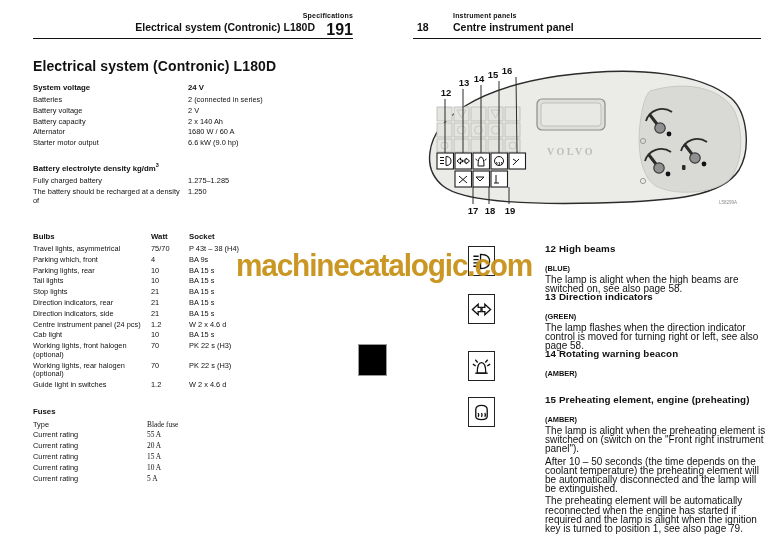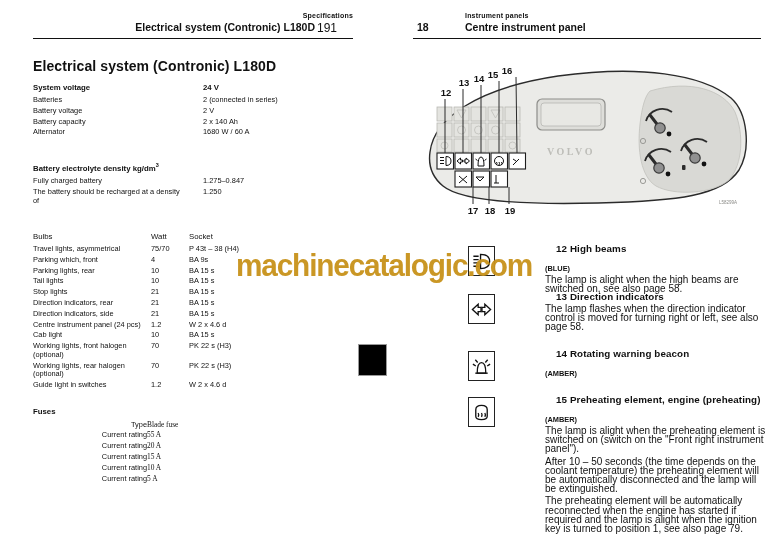--- a/index.html
+++ b/index.html
@@ -8,56 +8,56 @@
     font-family:"Liberation Sans","DejaVu Sans",sans-serif;color:#111;
     -webkit-font-smoothing:antialiased;
   }
   .abs{position:absolute;}
 
   
   .lp-header{left:33px;top:12px;width:320px;text-align:right;}
   .hdr-eyebrow{font-size:7px;font-weight:bold;letter-spacing:.2px;}
   .hdr-line2{margin-top:2px;font-size:10.5px;font-weight:bold;}
   .lp-header .hdr-line2{padding-right:38px;position:relative;}
-  .hdr-pagenum-left{position:absolute;right:16px;top:0;font-size:12px;font-weight:normal;}
+  .hdr-pagenum-left{position:absolute;right:0;top:0;font-size:16px;font-weight:bold;}
   .hdr-rule{position:absolute;background:#111;height:1.2px;}
   .lp-rule{left:33px;top:38px;width:320px;}
   .rp-rule{left:413px;top:38px;width:348px;}
   .rp-header{left:413px;top:12px;width:348px;}
   .rp-pagenum{position:absolute;left:4px;top:9px;font-size:10.5px;font-weight:bold;}
-  .rp-head-text{margin-left:52px;}
+  .rp-head-text{margin-left:40px;}
   .rp-head-text .hdr-eyebrow{text-align:left;}
   .rp-head-text .hdr-line2{text-align:left;}
 
   
   .doc-title{left:33px;top:58px;width:330px;font-size:14px;font-weight:bold;letter-spacing:.1px;}
   .spec-block{left:33px;width:322px;font-size:7.4px;line-height:8.6px;}
   .spec-row{display:flex;margin-bottom:2.2px;}
-  .spec-row .c1{width:154px;flex:none;padding-right:16px;}
+  .spec-row .c1{width:154px;flex:none;padding-right:1px;}
   .spec-row .c2{flex:1;}
   .spec-row.head{font-weight:bold;font-size:7.8px;margin-bottom:3.5px;}
   .sec-heading{font-weight:bold;font-size:7.8px;margin-bottom:4px;}
   .sec-heading sup{font-size:5.5px;}
   
   .b-row{display:flex;margin-bottom:2.2px;}
   .b-row .bc1{width:114px;flex:none;padding-right:4px;}
   .b-row .bc2{width:38px;flex:none;}
   .b-row .bc3{flex:1;}
-  .b-row.head{font-weight:normal;font-size:7.8px;margin-bottom:3.5px;}
+  .b-row.head{font-weight:bold;font-size:7.8px;margin-bottom:3.5px;}
   
   .f-row{display:flex;margin-bottom:2.2px;}
-  .f-row .fc1{width:114px;flex:none;text-align:right;}
+  .f-row .fc1{width:114px;flex:none;}
   .f-row .fc2{flex:1;font-family:Liberation Serif, serif;}
 
   .black-box{left:358px;top:344px;width:27px;height:30px;background:#000;border:1px solid #999;}
 
   
   .sections{left:545px;top:243px;width:222px;}
   .sect{position:absolute;left:0;width:222px;}
-  .sect h3{margin:0 0 2px 11px;font-size:9.8px;font-weight:bold;letter-spacing:.1px;}
+  .sect h3{margin:0 0 2px 0;font-size:9.8px;font-weight:bold;letter-spacing:.1px;}
   .color-label{font-size:7.4px;font-weight:bold;margin:10px 0 2px 0;}
   .sect p{margin:0 0 3px 0;font-size:10px;line-height:9.2px;}
   .icon-box{position:absolute;left:-77px;top:3px;width:25px;height:28px;background:#fff;border:1.6px solid #222;display:flex;align-items:center;justify-content:center;}
   .icon-box svg{display:block;}
 
   
   .watermark{left:236px;top:248px;font-size:31px;font-weight:bold;color:#C8931D;
     letter-spacing:-1.2px;transform:scaleX(.96);transform-origin:left top;z-index:20;opacity:.96;}
 
   
@@ -97,30 +97,34 @@
       <div class="spec-row">
         <span class="c1">Battery capacity</span>
         <span class="c2">2 x 140 Ah</span>
       </div>
 
       <div class="spec-row">
         <span class="c1">Alternator</span>
         <span class="c2">1680 W / 60 A</span>
       </div>
 
+      <div class="spec-row">
+        <span class="c1">Starter motor output</span>
+        <span class="c2">6.6 kW (9.0 hp)</span>
+      </div>
     </div>
 </div>
 
 <div class="abs spec-block" style="top:161px;">
   <div class="sec-heading"><span>Battery electrolyte density kg/dm</span><sup>3</sup></div>
   <div>
 
       <div class="spec-row">
         <span class="c1">Fully charged battery</span>
-        <span class="c2">1.275–0.847</span>
+        <span class="c2">1.275–1.285</span>
       </div>
 
       <div class="spec-row">
         <span class="c1">The battery should be recharged at a density of</span>
         <span class="c2">1.250</span>
       </div>
     </div>
 </div>
 
 <div class="abs spec-block" style="top:233px;">
@@ -401,20 +405,21 @@
   </section>
 
   <section class="sect" style="top:48px;">
     <div class="icon-box">
       <svg width="21" height="23" viewBox="0 0 22 24" stroke="#111" fill="#111" stroke-width="1">
         <path d="M1.5 12 L7.5 6.5 v3.2 h3 v4.6 h-3 v3.2 Z" fill="none" stroke-width="1.4"></path>
         <path d="M20.5 12 L14.5 6.5 v3.2 h-3 v4.6 h3 v3.2 Z" fill="none" stroke-width="1.4"></path>
       </svg>
     </div>
     <h3>13 Direction indicators</h3>
+    <div class="color-label">(GREEN)</div>
     <p>The lamp flashes when the direction indicator control is moved for turning right or left, see also page 58.</p>
   </section>
 
   <section class="sect" style="top:105px;">
     <div class="icon-box">
       <svg width="21" height="23" viewBox="0 0 22 24" stroke="#111" fill="none" stroke-width="1.4">
         <path d="M6.5 19 Q6.5 8 11 8 Q15.5 8 15.5 19 Z"></path>
         <path d="M4.5 19 h13"></path>
         <path d="M2 9.5 l3 2 M20 9.5 l-3 2 M4.5 5 l2.5 2.8 M17.5 5 l-2.5 2.8"></path>
       </svg>

